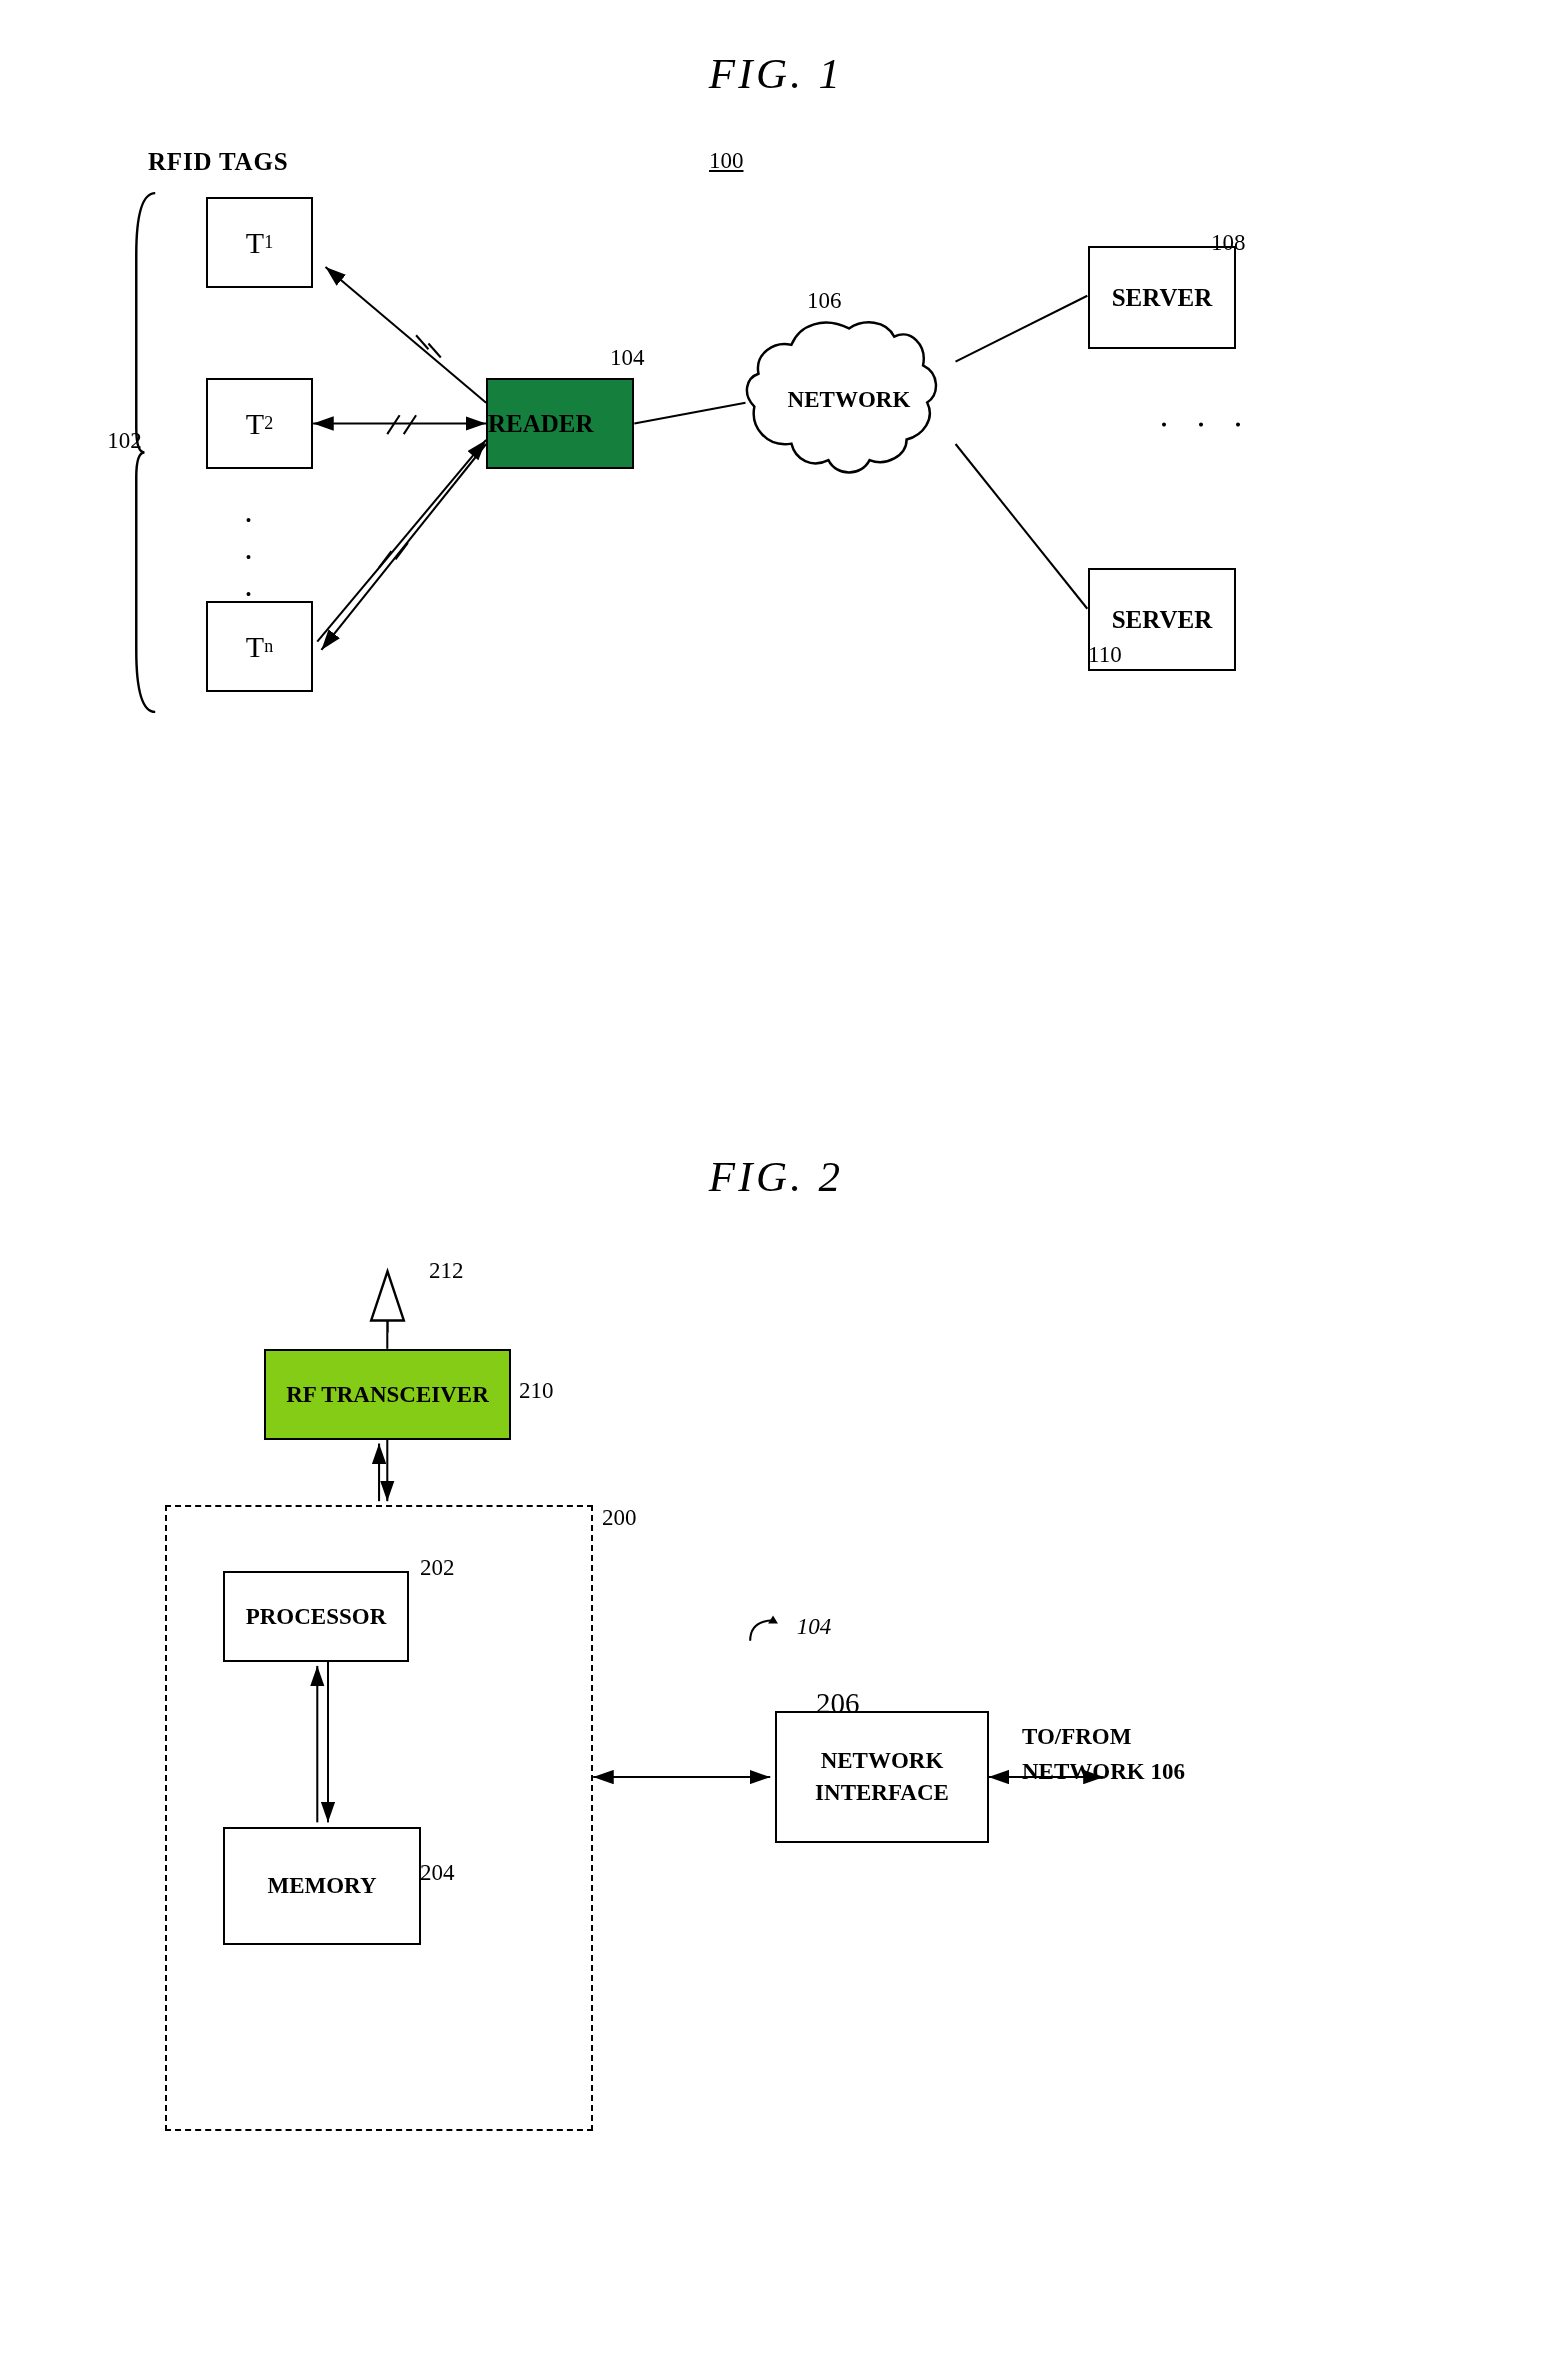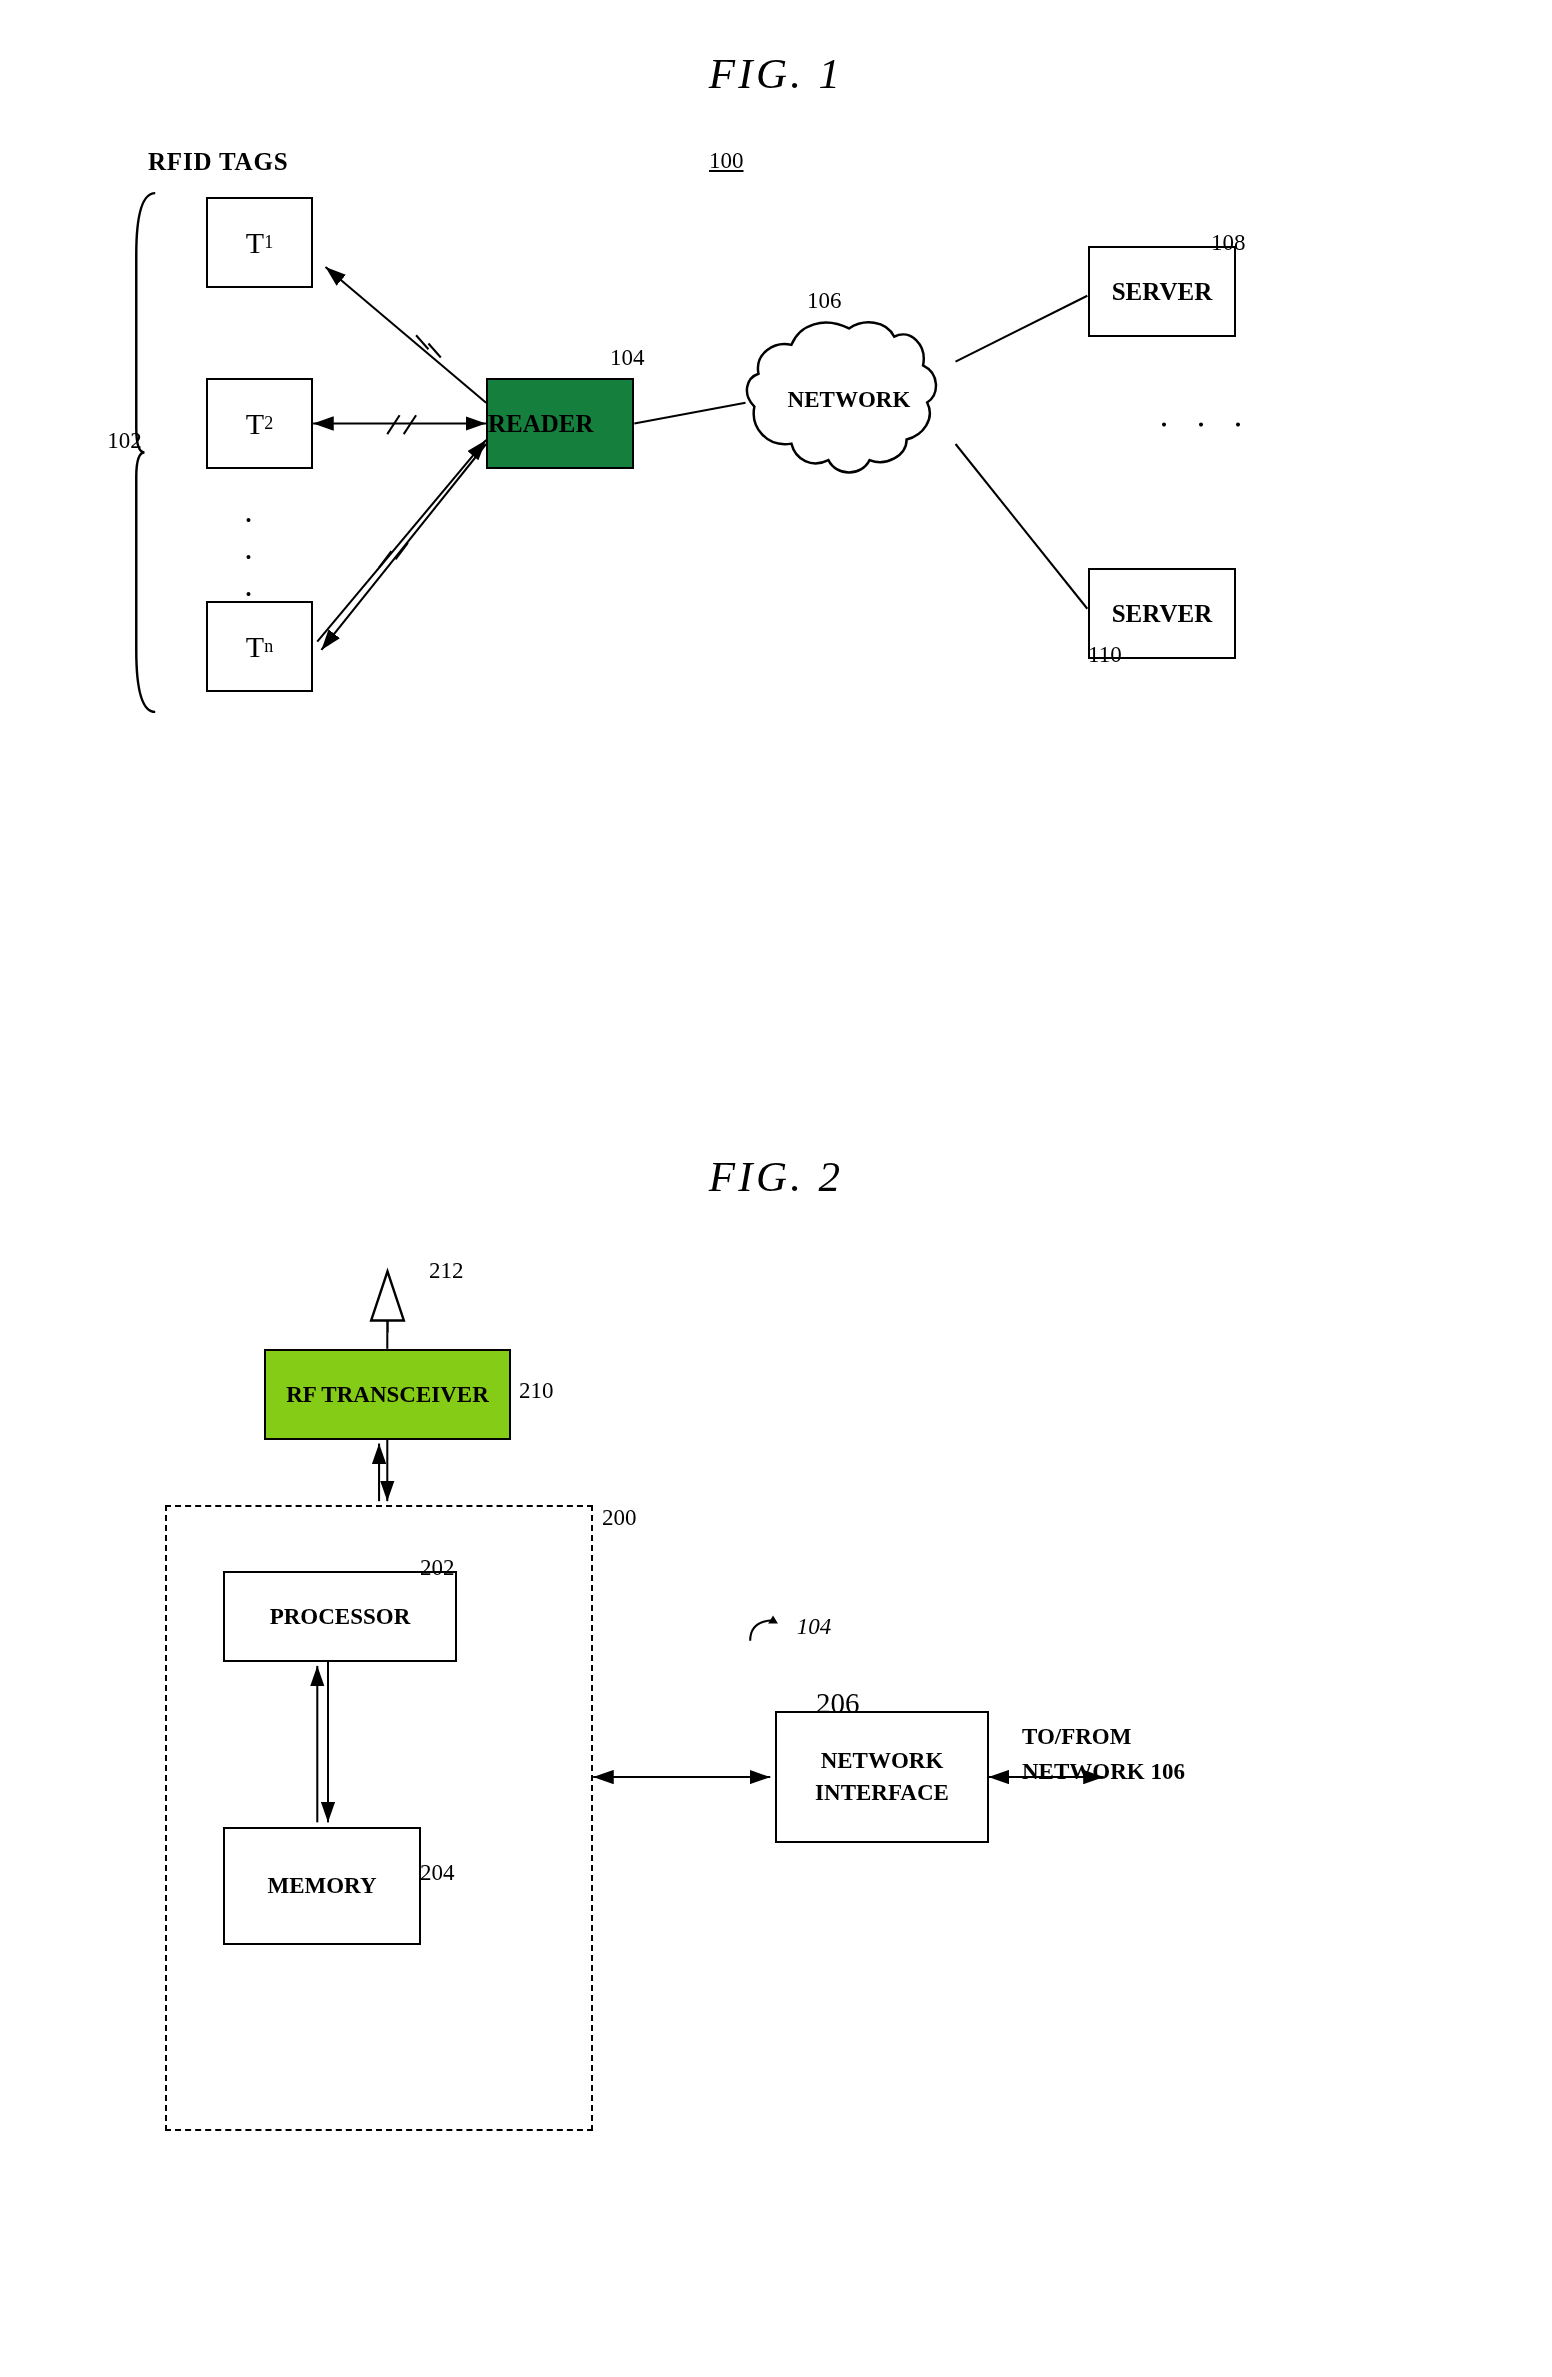--- a/index.html
+++ b/index.html
@@ -142,21 +142,21 @@
       position: absolute;
       top: 157px;
       left: 708px;
       font-size: 23px;
     }
 
     
     .server-box {
       position: absolute;
       width: 148px;
-      height: 91px;
+      height: 103px;
       border: 2.5px solid #000;
       display: flex;
       align-items: center;
       justify-content: center;
       font-size: 25px;
       font-weight: bold;
       background: #fff;
     }
 
     .server-top { top: 115px; left: 989px; }
@@ -276,21 +276,21 @@
       top: 255px;
       left: 503px;
       font-size: 23px;
     }
 
     
     .processor-box {
       position: absolute;
       top: 321px;
       left: 124px;
-      width: 234px;
+      width: 186px;
       height: 91px;
       border: 2.5px solid #000;
       display: flex;
       align-items: center;
       justify-content: center;
       font-size: 23px;
       font-weight: bold;
       background: #fff;
     }
 

